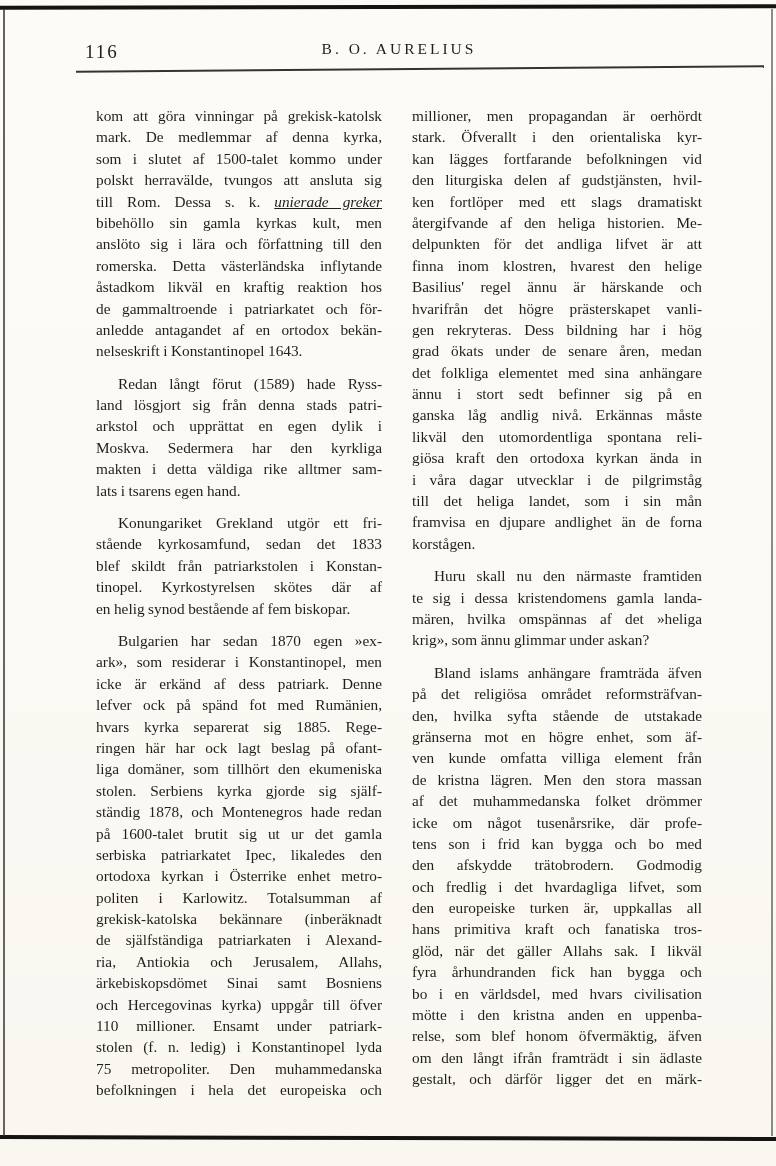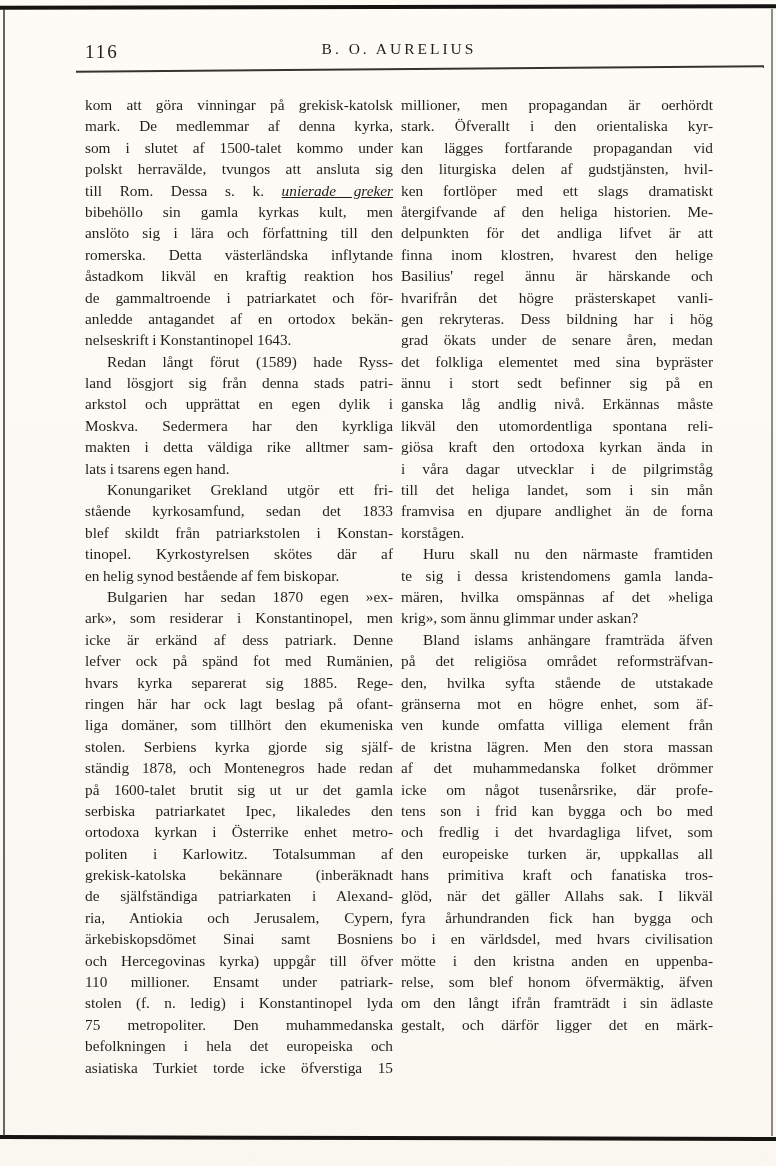--- a/index.html
+++ b/index.html
@@ -21,21 +21,21 @@
   .runhead { position:absolute; left:85px; top:40px; width:628px; text-align:center;
              font-size:15.5px; letter-spacing:3px; }
   .rule    { position:absolute; left:76px; top:68px; width:688px; height:2px;
              background:#36332e; transform:rotate(-0.45deg); }
 
   
   .col { position:absolute; top:94px; font-size:15.3px; word-spacing:-0.3px; }
   .col-left  { left:85px;  width:308px; }
   .col-right { left:401px; width:312px; }
 
-  .para { margin:0; }
+  .para { margin:11px; }
   .line { height:21.4px; line-height:21.4px; text-align:justify; white-space:normal; overflow:hidden; }
   .line.j { text-align-last:justify; }
   .line.ind { text-indent:22px; }
   .it { font-style:italic;text-decoration:underline; }
 </style>
 </head>
 <body>
 
 <div class="page">
   <div class="b-top"></div>
@@ -86,45 +86,44 @@
         <div class="line j"><span>ringen här har ock lagt beslag på ofant-</span></div>
         <div class="line j"><span>liga domäner, som tillhört den ekumeniska</span></div>
         <div class="line j"><span>stolen. Serbiens kyrka gjorde sig själf-</span></div>
         <div class="line j"><span>ständig 1878, och Montenegros hade redan</span></div>
         <div class="line j"><span>på 1600-talet brutit sig ut ur det gamla</span></div>
         <div class="line j"><span>serbiska patriarkatet Ipec, likaledes den</span></div>
         <div class="line j"><span>ortodoxa kyrkan i Österrike enhet metro-</span></div>
         <div class="line j"><span>politen i Karlowitz. Totalsumman af</span></div>
         <div class="line j"><span>grekisk-katolska bekännare (inberäknadt</span></div>
         <div class="line j"><span>de själfständiga patriarkaten i Alexand-</span></div>
-        <div class="line j"><span>ria, Antiokia och Jerusalem, Cypern,</span></div>
+        <div class="line j"><span>ria, Antiokia och Jerusalem, Allahs,</span></div>
         <div class="line j"><span>ärkebiskopsdömet Sinai samt Bosniens</span></div>
         <div class="line j"><span>och Hercegovinas kyrka) uppgår till öfver</span></div>
         <div class="line j"><span>110 millioner. Ensamt under patriark-</span></div>
         <div class="line j"><span>stolen (f. n. ledig) i Konstantinopel lyda</span></div>
         <div class="line j"><span>75 metropoliter. Den muhammedanska</span></div>
         <div class="line j"><span>befolkningen i hela det europeiska och</span></div>
-        <div class="line j"><span>asiatiska Turkiet torde icke öfverstiga 15</span></div>
       </div>
     </div>
   <div class="col col-right">
       <div class="para">
         <div class="line j"><span>millioner, men propagandan är oerhördt</span></div>
         <div class="line j"><span>stark. Öfverallt i den orientaliska kyr-</span></div>
-        <div class="line j"><span>kan lägges fortfarande propagandan vid</span></div>
+        <div class="line j"><span>kan lägges fortfarande befolkningen vid</span></div>
         <div class="line j"><span>den liturgiska delen af gudstjänsten, hvil-</span></div>
         <div class="line j"><span>ken fortlöper med ett slags dramatiskt</span></div>
         <div class="line j"><span>återgifvande af den heliga historien. Me-</span></div>
         <div class="line j"><span>delpunkten för det andliga lifvet är att</span></div>
         <div class="line j"><span>finna inom klostren, hvarest den helige</span></div>
         <div class="line j"><span>Basilius' regel ännu är härskande och</span></div>
         <div class="line j"><span>hvarifrån det högre prästerskapet vanli-</span></div>
         <div class="line j"><span>gen rekryteras. Dess bildning har i hög</span></div>
         <div class="line j"><span>grad ökats under de senare åren, medan</span></div>
-        <div class="line j"><span>det folkliga elementet med sina bypräster</span></div>
+        <div class="line j"><span>det folkliga elementet med sina anhängare</span></div>
         <div class="line j"><span>ännu i stort sedt befinner sig på en</span></div>
         <div class="line j"><span>ganska låg andlig nivå. Erkännas måste</span></div>
         <div class="line j"><span>likväl den utomordentliga spontana reli-</span></div>
         <div class="line j"><span>giösa kraft den ortodoxa kyrkan ända in</span></div>
         <div class="line j"><span>i våra dagar utvecklar i de pilgrimståg</span></div>
         <div class="line j"><span>till det heliga landet, som i sin mån</span></div>
         <div class="line j"><span>framvisa en djupare andlighet än de forna</span></div>
         <div class="line"><span>korstågen.</span></div>
       </div>
       <div class="para">
@@ -136,20 +135,21 @@
       <div class="para">
         <div class="line j ind"><span>Bland islams anhängare framträda äfven</span></div>
         <div class="line j"><span>på det religiösa området reformsträfvan-</span></div>
         <div class="line j"><span>den, hvilka syfta stående de utstakade</span></div>
         <div class="line j"><span>gränserna mot en högre enhet, som äf-</span></div>
         <div class="line j"><span>ven kunde omfatta villiga element från</span></div>
         <div class="line j"><span>de kristna lägren. Men den stora massan</span></div>
         <div class="line j"><span>af det muhammedanska folket drömmer</span></div>
         <div class="line j"><span>icke om något tusenårsrike, där profe-</span></div>
         <div class="line j"><span>tens son i frid kan bygga och bo med</span></div>
+        <div class="line j"><span>den afskydde trätobrodern. Godmodig</span></div>
         <div class="line j"><span>och fredlig i det hvardagliga lifvet, som</span></div>
         <div class="line j"><span>den europeiske turken är, uppkallas all</span></div>
         <div class="line j"><span>hans primitiva kraft och fanatiska tros-</span></div>
         <div class="line j"><span>glöd, när det gäller Allahs sak. I likväl</span></div>
         <div class="line j"><span>fyra århundranden fick han bygga och</span></div>
         <div class="line j"><span>bo i en världsdel, med hvars civilisation</span></div>
         <div class="line j"><span>mötte i den kristna anden en uppenba-</span></div>
         <div class="line j"><span>relse, som blef honom öfvermäktig, äfven</span></div>
         <div class="line j"><span>om den långt ifrån framträdt i sin ädlaste</span></div>
         <div class="line j"><span>gestalt, och därför ligger det en märk-</span></div>

